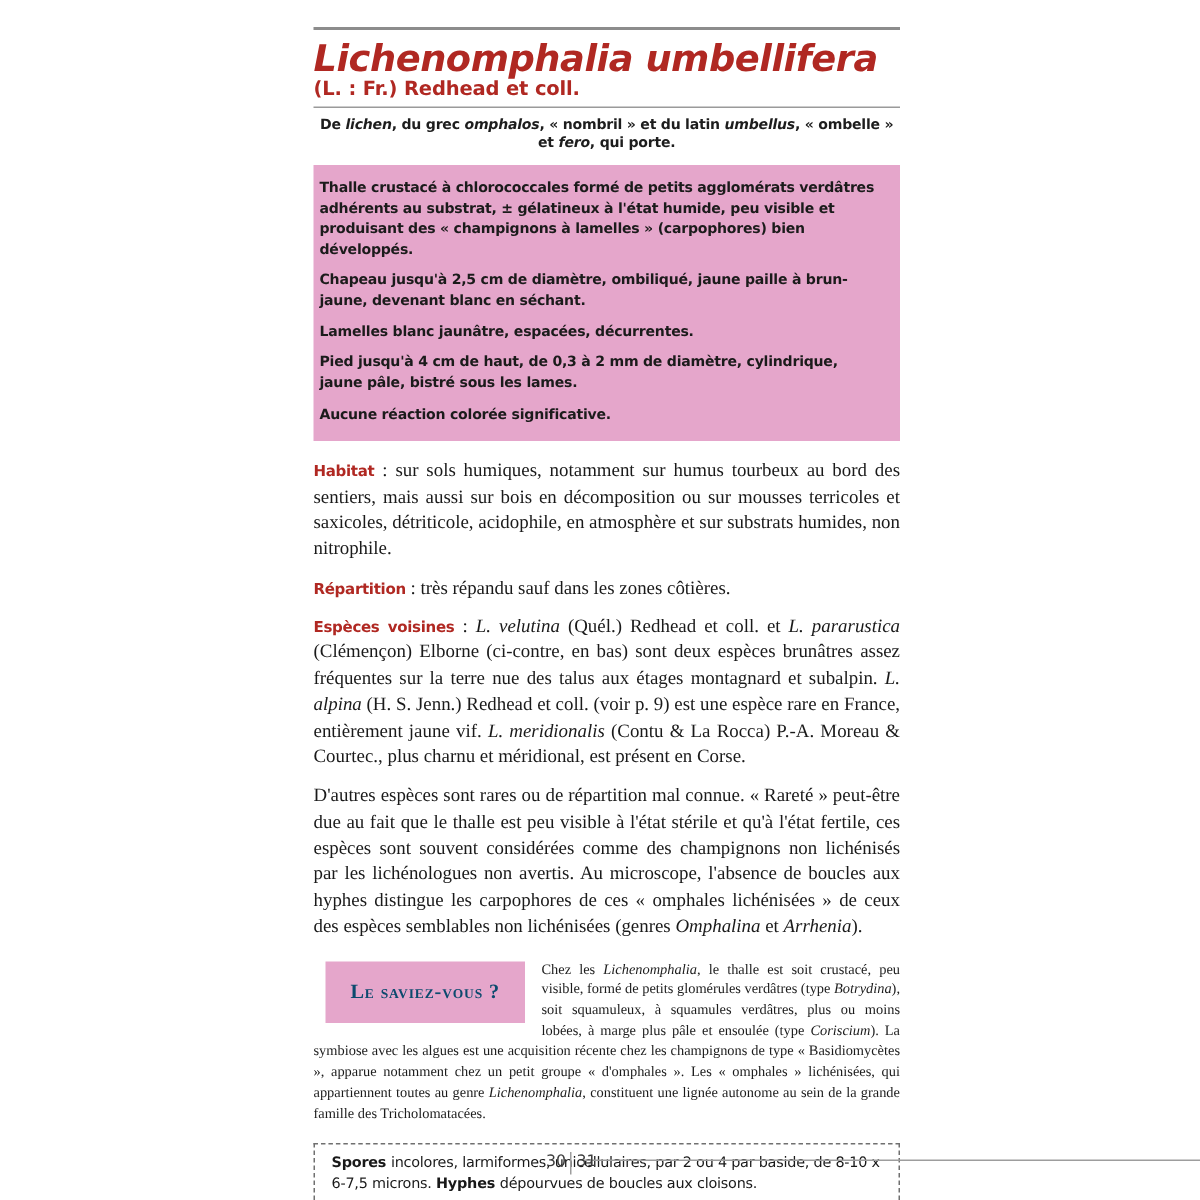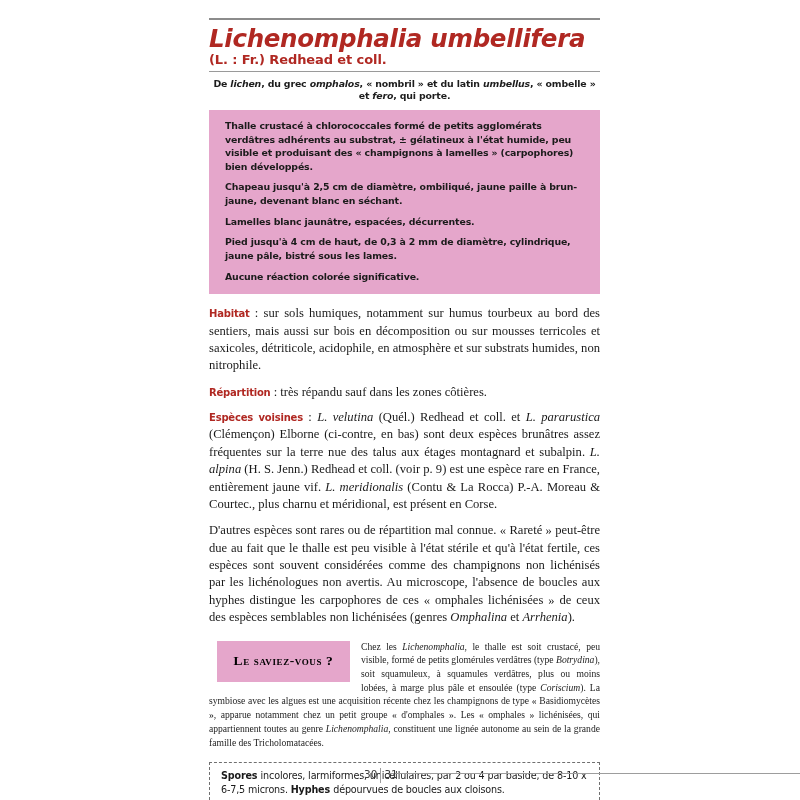--- a/index.html
+++ b/index.html
@@ -75,21 +75,21 @@
     color: #1d1d1d;
     margin: 0 0 7px 0;
     letter-spacing: -0.15px;
     text-align: center;
   }
   .etymology i { font-style: italic; }
 
   
   .pink-box {
     background: #e5a6cb;
-    padding: 9px 13px 11px 16px;
+    padding: 9px 13px 11px 4px;
     margin-bottom: 11px;
   }
   .pink-box p {
     font-family: "DejaVu Sans", sans-serif;
     font-weight: bold;
     font-size: 9.4px;
     line-height: 1.45;
     color: #1b1b1b;
     margin: 0 0 7px 0;
     letter-spacing: -0.15px;
@@ -131,21 +131,21 @@
     margin: 1px 11px 3px 8px;
     display: flex;
     align-items: center;
     justify-content: center;
   }
   .dyk-badge span {
     font-family: "Liberation Serif", serif;
     font-variant: small-caps;
     font-weight: bold;
     font-size: 13.5px;
-    color: #000000;
+    color: #0c4a6e;
     letter-spacing: 0.6px;
   }
   .dyk-text {
     font-family: "Liberation Serif", serif;
     font-size: 9.6px;
     line-height: 1.43;
     color: #1c1c1c;
     text-align: justify;
   }
   .dyk-text i { font-style: italic; }

